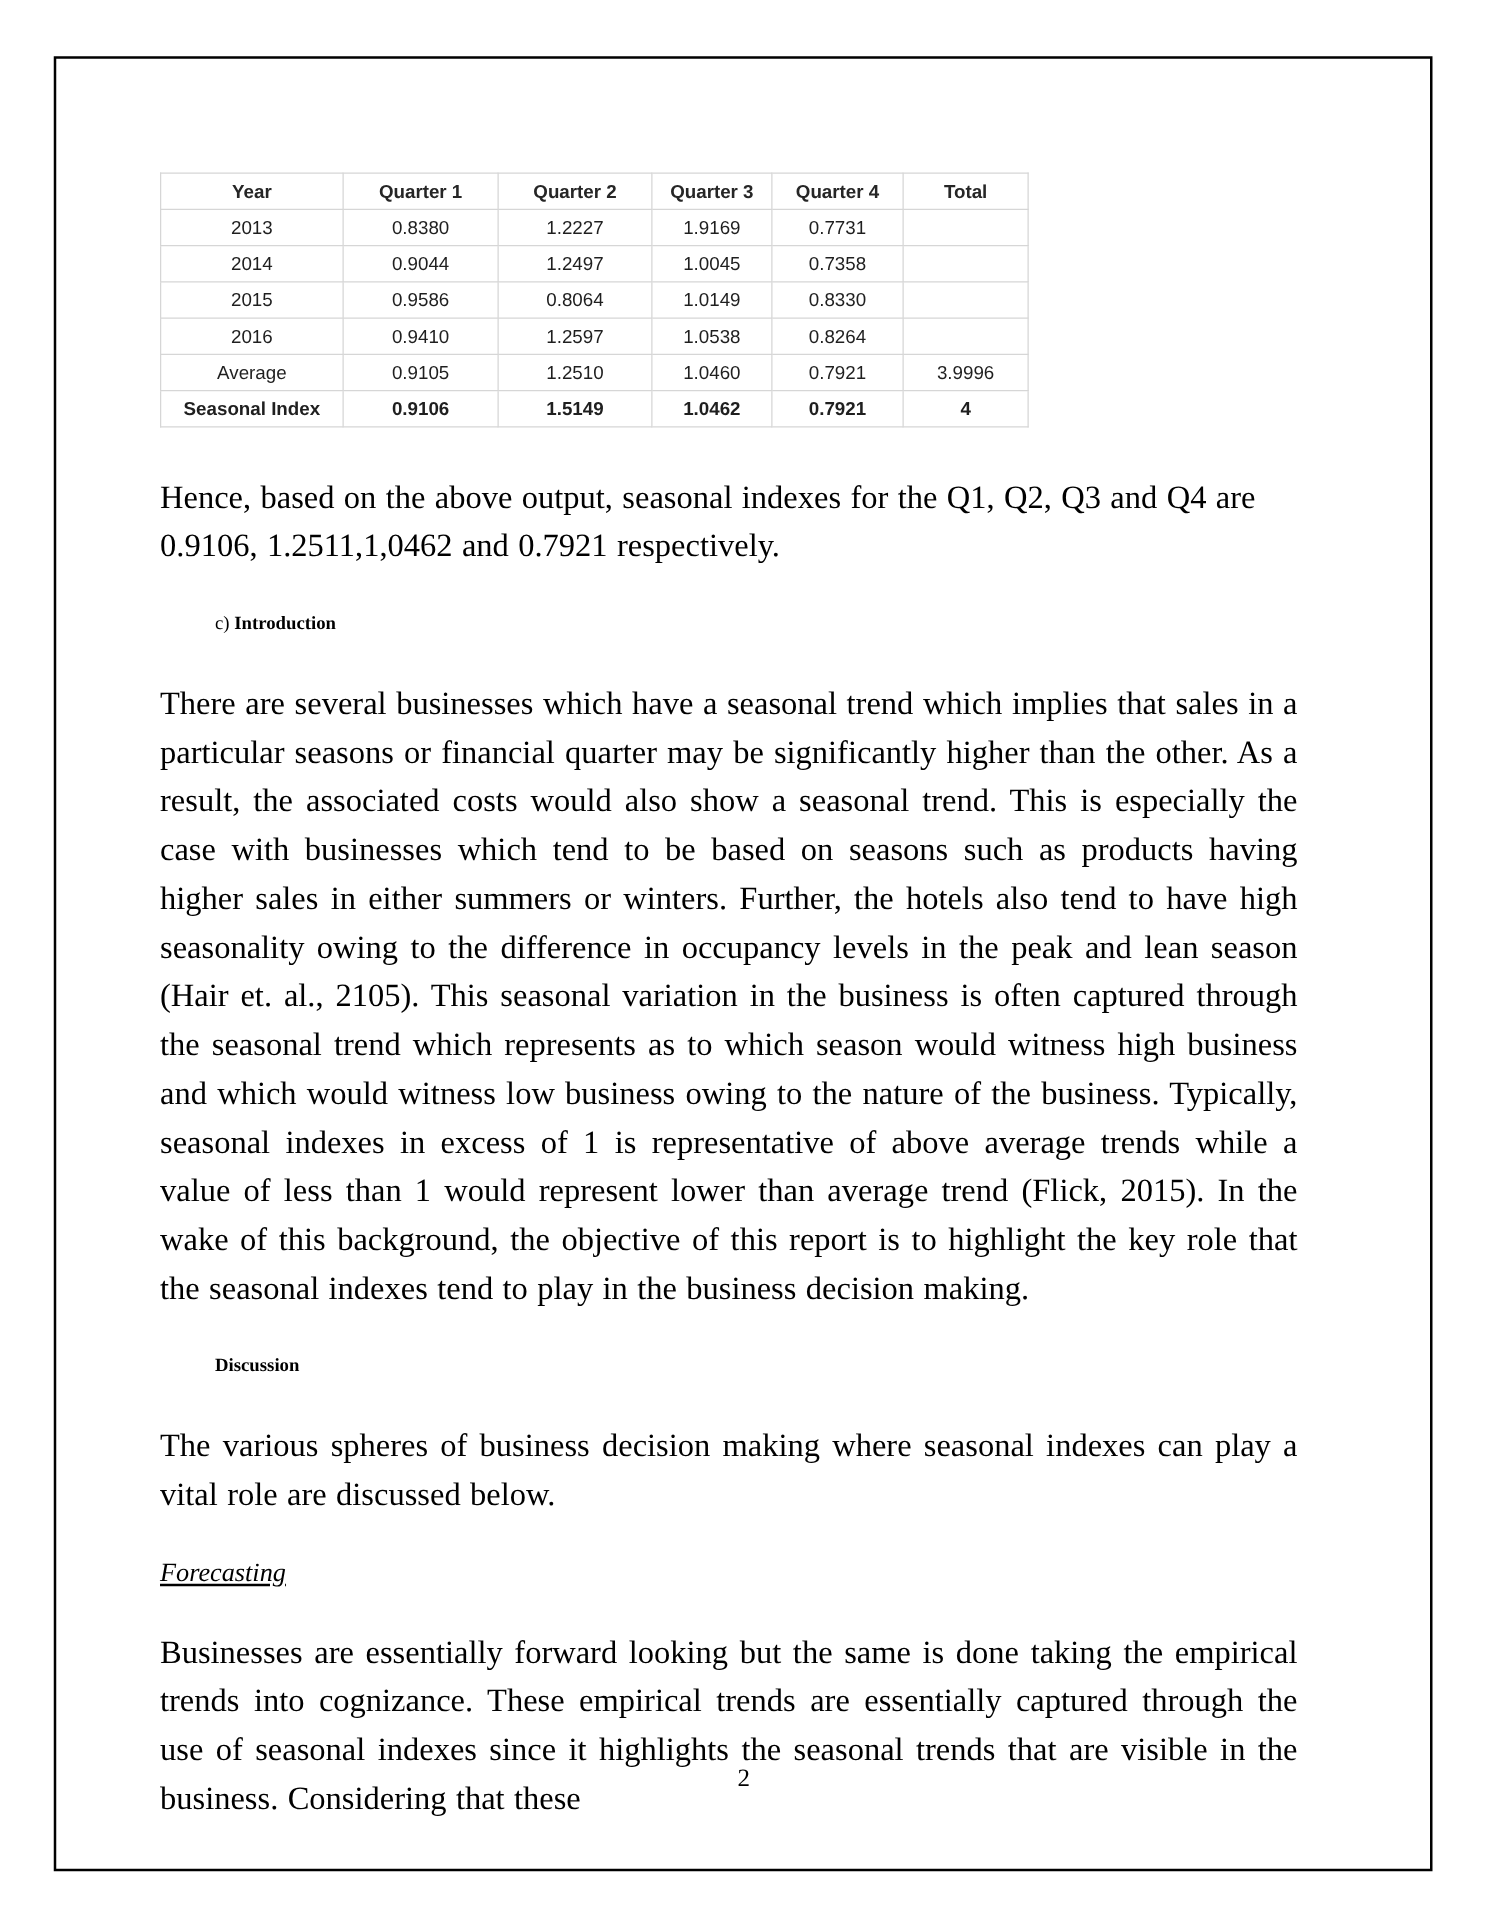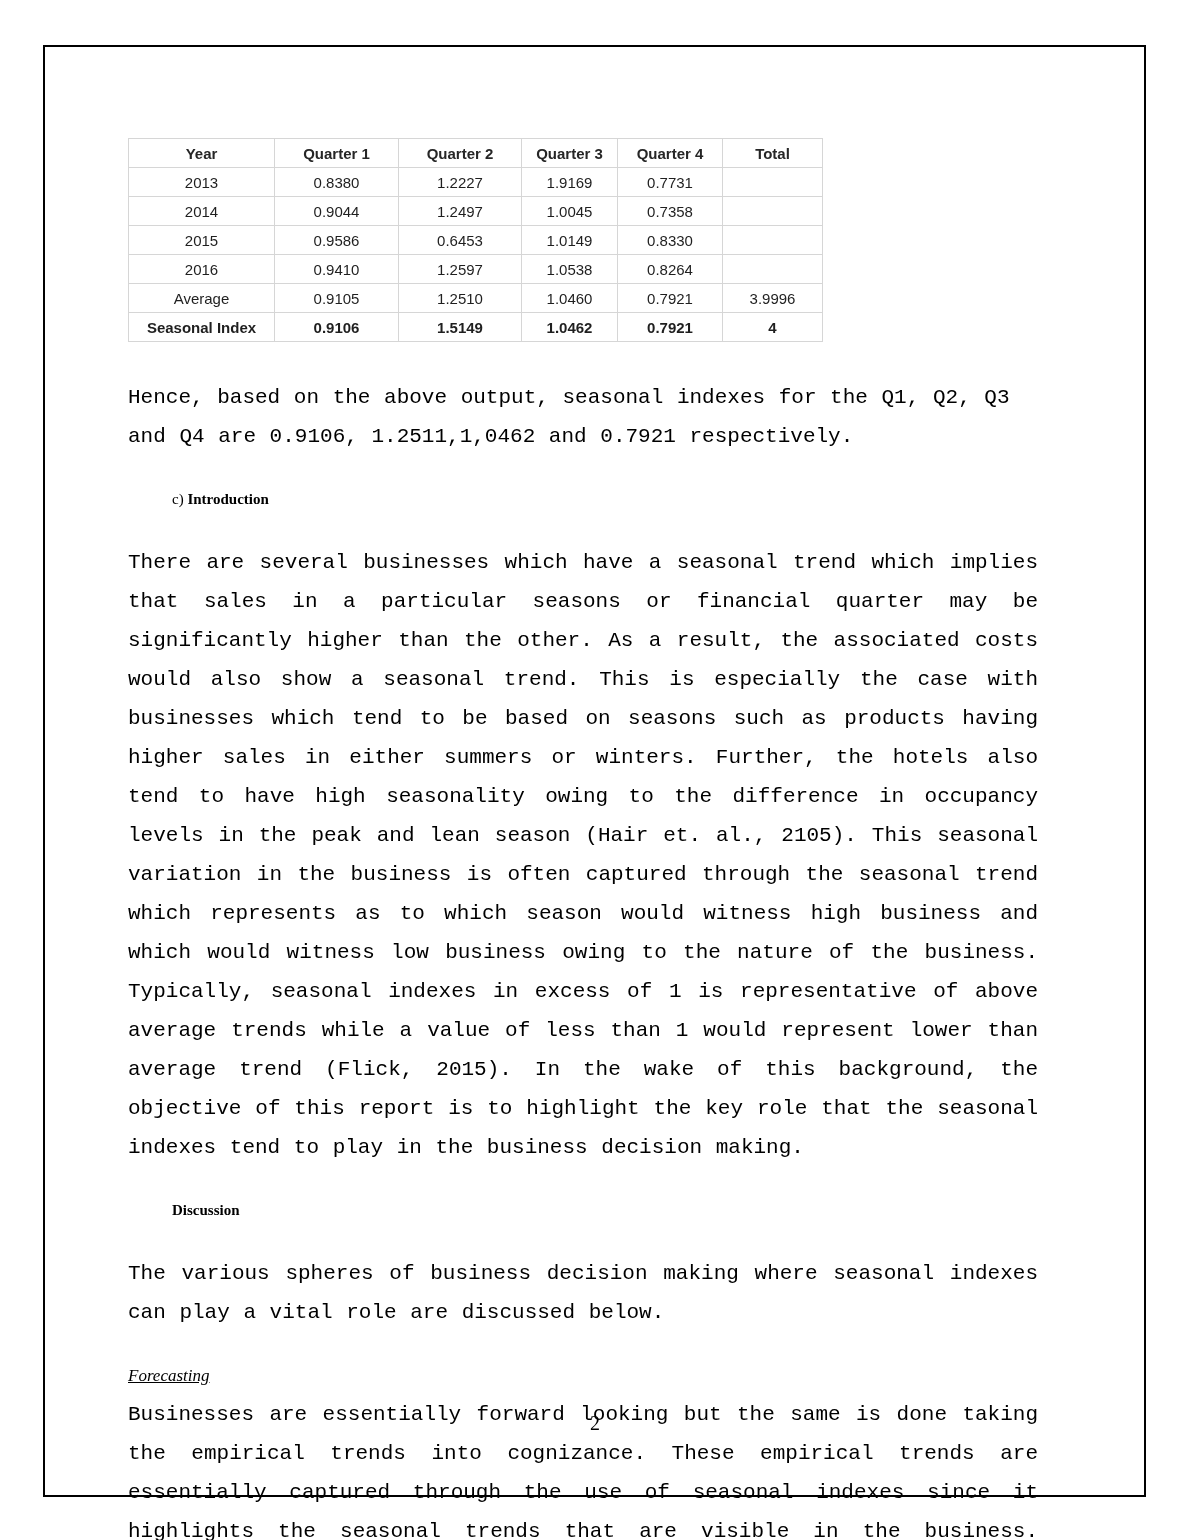--- a/index.html
+++ b/index.html
@@ -41,37 +41,37 @@
     text-align: center;
     padding: 3px 8px;
     height: 29px;
     font-weight: normal;
     white-space: nowrap;
   }
   .data-table thead th { font-weight: bold; color: #262626; }
   .data-table .row-bold td { font-weight: bold; }
   
   .para {
-    font-size: 21px;
+    font-size: 26px;
     line-height: 39px;
     margin-bottom: 24px;
     word-spacing: 1px;
-    font-family: Liberation Mono, monospace;
   }
   .justify { text-align: justify; }
   .heading {
     font-size: 15px;
     line-height: 39px;
     margin-bottom: 24px;
     margin-left: 44px;
   }
   .heading .bold { font-weight: bold; }
   .heading-sub {
-    font-size: 17px;
+    font-size: 21px;
     line-height: 39px;
+    margin-bottom: 24px;
     font-style: italic;
   }
   .heading-sub .underlined { text-decoration: underline; }
   .page-number {
     position: absolute;
     top: 1412px;
     left: 0;
     width: 1190px;
     text-align: center;
     font-size: 20px;
@@ -117,21 +117,21 @@
         <td>2014</td>
         <td>0.9044</td>
         <td>1.2497</td>
         <td>1.0045</td>
         <td>0.7358</td>
         <td></td>
       </tr>
       <tr>
         <td>2015</td>
         <td>0.9586</td>
-        <td>0.6453</td>
+        <td>0.8064</td>
         <td>1.0149</td>
         <td>0.8330</td>
         <td></td>
       </tr>
       <tr>
         <td>2016</td>
         <td>0.9410</td>
         <td>1.2597</td>
         <td>1.0538</td>
         <td>0.8264</td>

